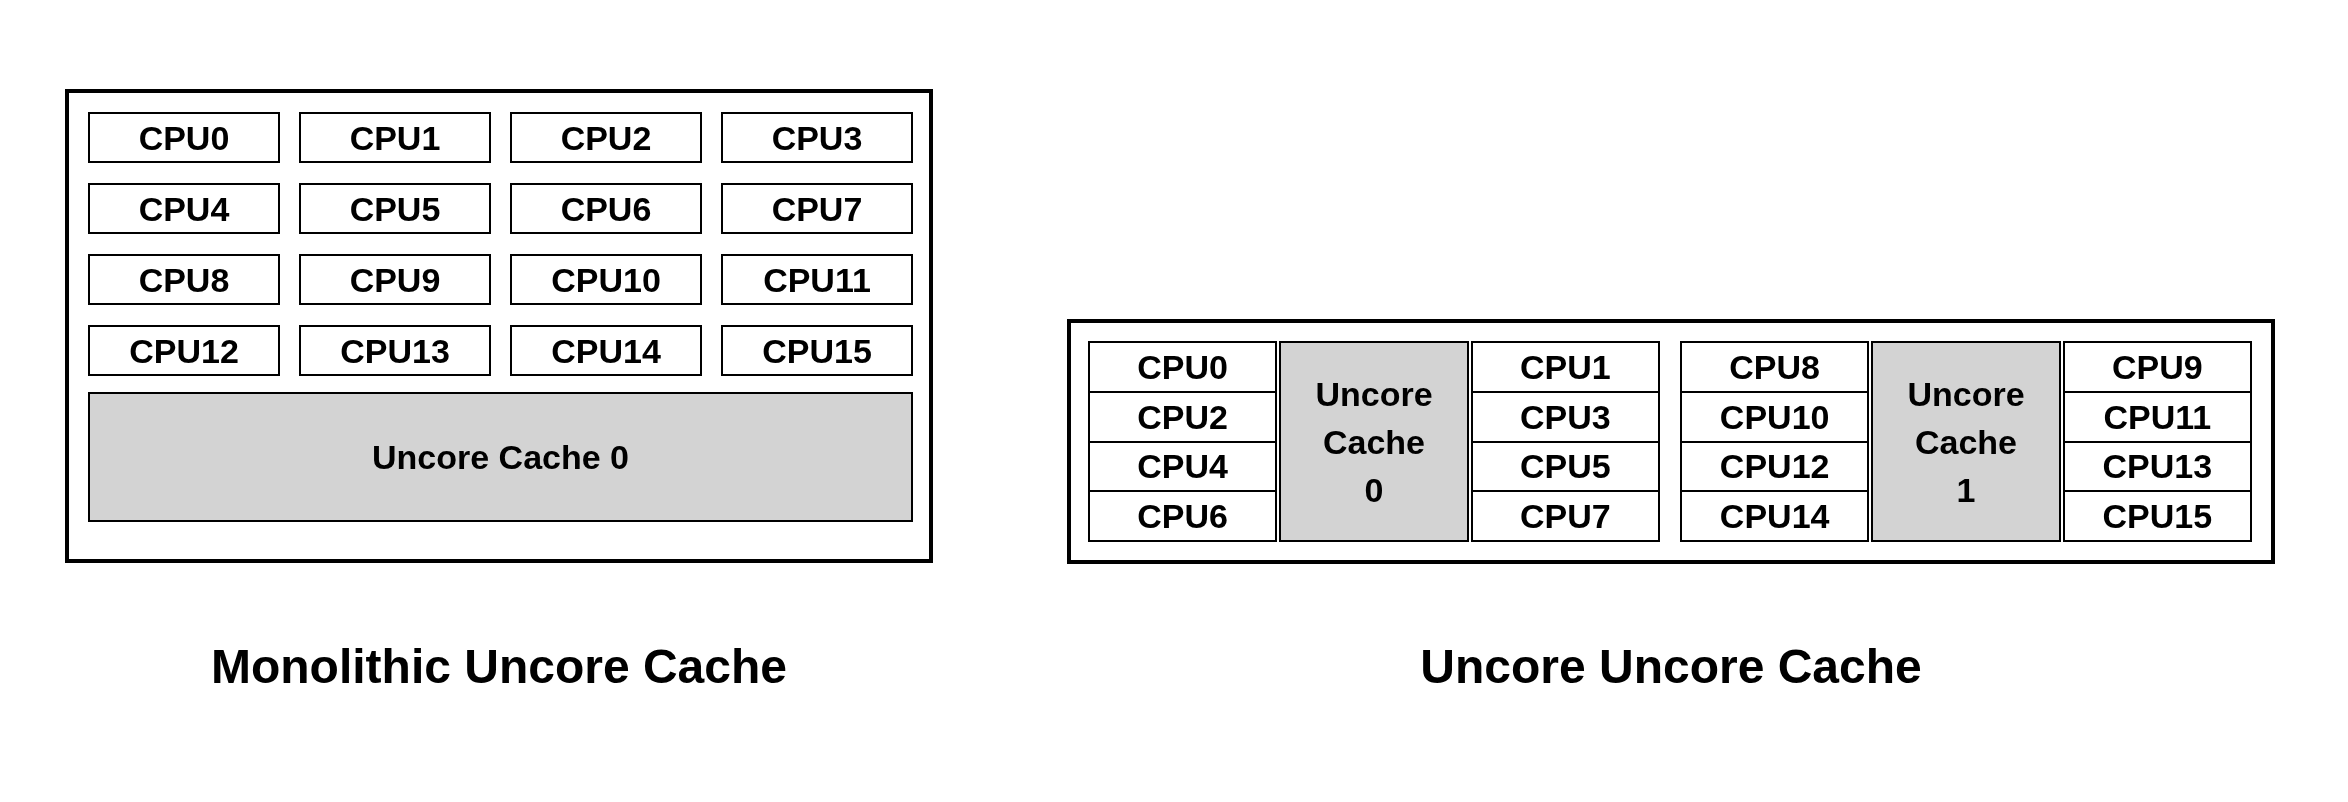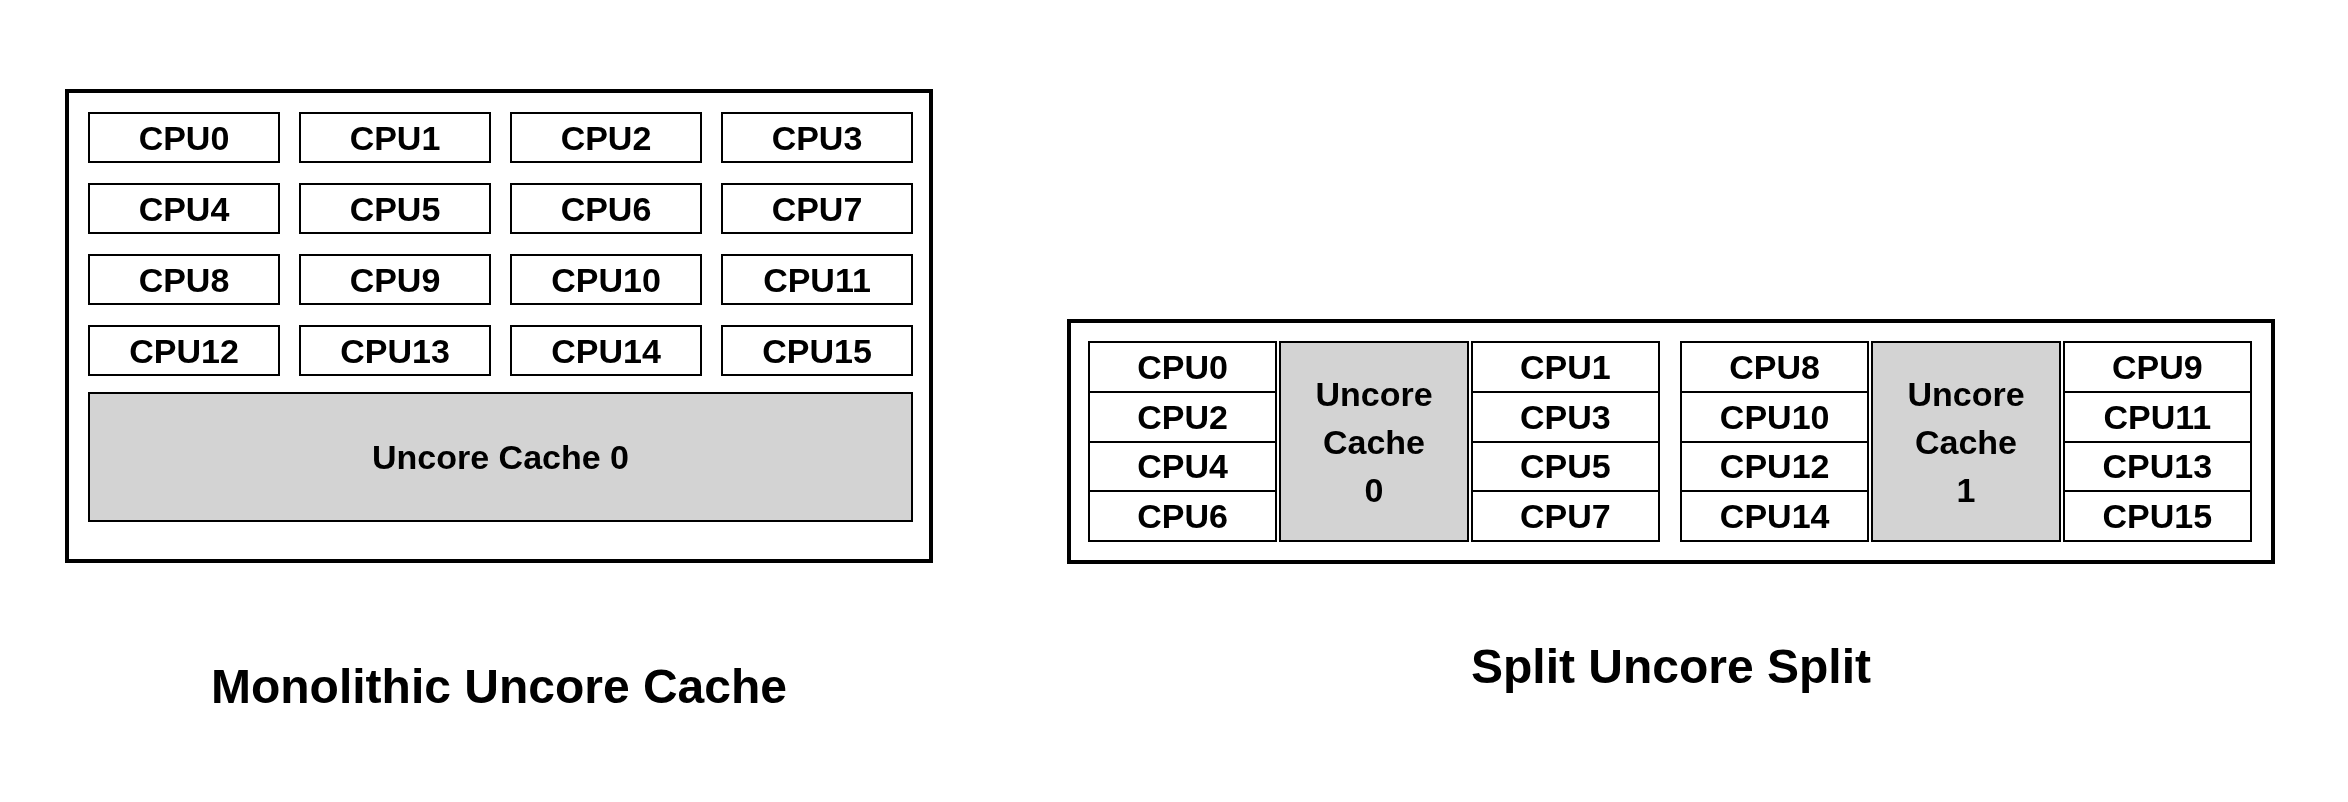--- a/index.html
+++ b/index.html
@@ -59,21 +59,21 @@
     border: 2px solid #000;
     background: #d3d3d3;
     display: flex;
     align-items: center;
     justify-content: center;
     font-weight: 700;
     font-size: 34px;
     color: #000;
   }
   .caption {
-    margin-top: 96px;
+    margin-top: 76px;
     text-align: center;
     font-weight: 700;
     font-size: 48px;
     line-height: 1.15;
     color: #000;
     white-space: nowrap;
   }
   
   .split-wrap {
     position: absolute;
@@ -200,16 +200,16 @@
         </div>
         <div class="cpu-col">
           <div class="cpu-row">CPU9</div>
           <div class="cpu-row">CPU11</div>
           <div class="cpu-row">CPU13</div>
           <div class="cpu-row">CPU15</div>
         </div>
       </div>
 
     </div>
-    <figcaption class="caption">Split Uncore Split</figcaption>
+    <figcaption class="caption">Uncore Uncore Cache</figcaption>
   </figure>
 
 </div>
 
 </body></html>

